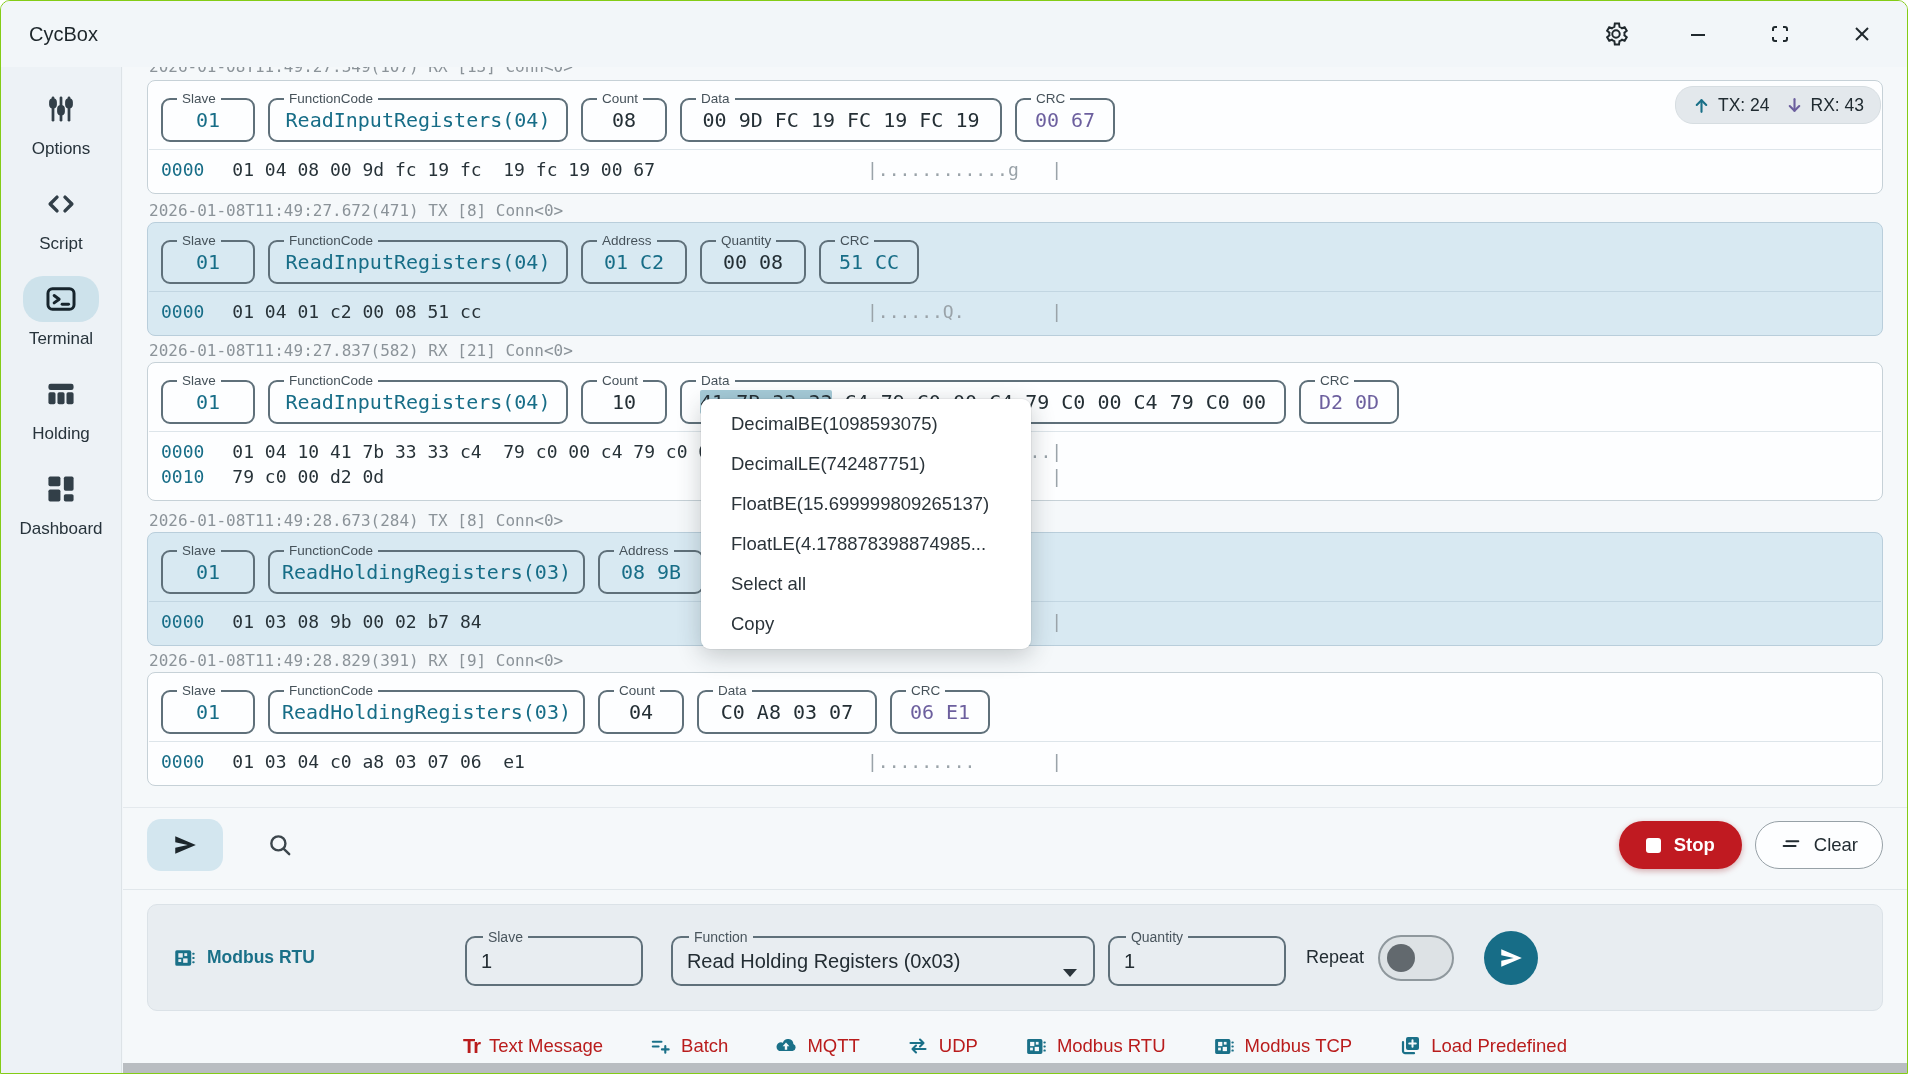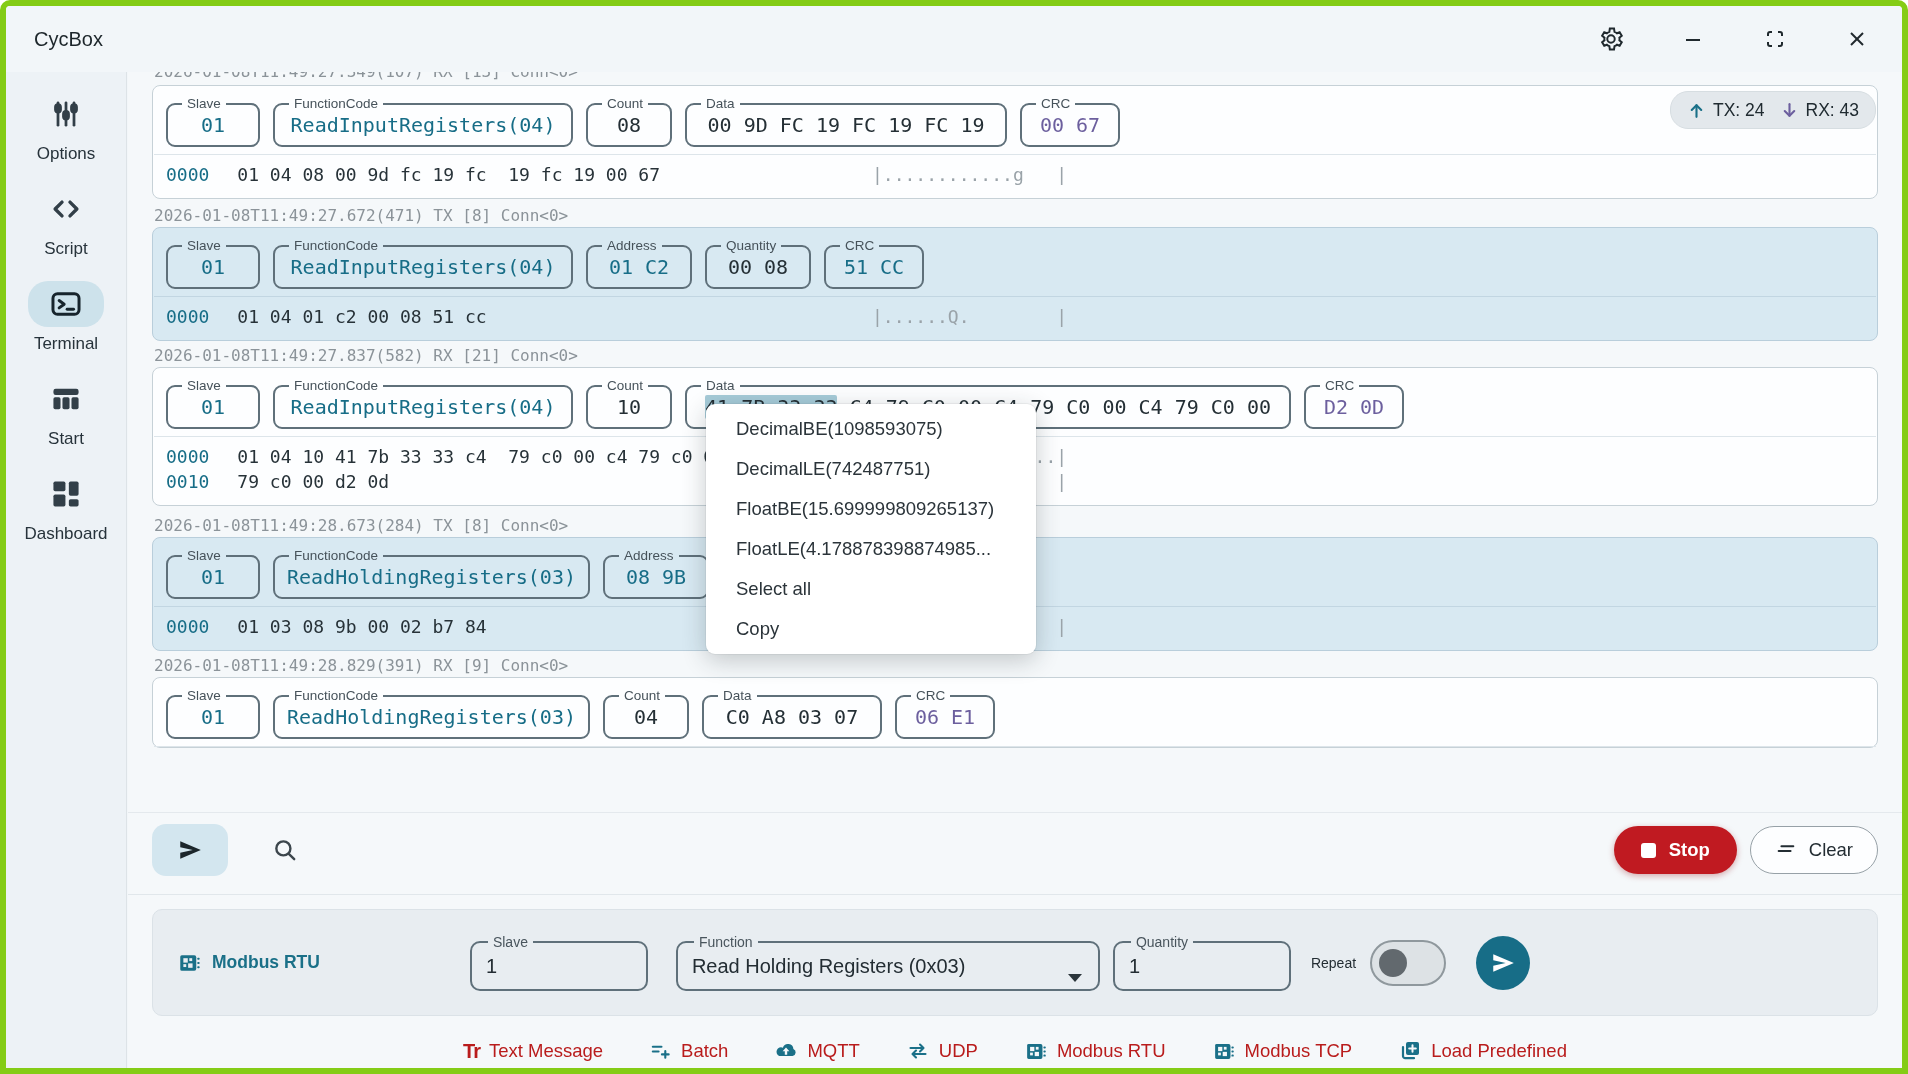--- a/index.html
+++ b/index.html
@@ -1,17 +1,17 @@
 <!DOCTYPE html>
 <html><head>
 <meta charset="utf-8">
 <style>
   * { box-sizing: border-box; margin: 0; padding: 0; }
   html,body { width: 1908px; height: 1074px; background:#fff; font-family:"Liberation Sans", sans-serif; }
-  .window { position:relative; width:1908px; height:1074px; background:#f2f6f9; border:6px solid #84cc16;
+  .window { position:relative; width:1908px; height:1074px; background:#f2f6f9; border:1px solid #84cc16;
             border-radius:10px 10px 0 0; overflow:hidden; }
 
   
   .titlebar { position:absolute; left:0; top:0; right:0; height:66px; background:#f2f6f9; z-index:50;
               display:flex; align-items:center; padding:0 30px 0 28px; }
   .title { font-size:20px; color:#1d262b; }
   .tb-icons { margin-left:auto; display:flex; align-items:center; gap:52px; }
   .tb-btn { width:30px; height:30px; display:flex; align-items:center; justify-content:center; cursor:pointer; }
 
   
@@ -88,21 +88,21 @@
   .w-sa    { width:238px; margin-left:15px; }
   .w-q     { width:178px; margin-left:13px; }
   .fn-inner { display:flex; align-items:flex-end; justify-content:space-between; }
   .caret { width:0; height:0; border-left:7px solid transparent; border-right:7px solid transparent;
            border-top:8px solid #2b353b; margin-right:2px; }
   .sa-inner { display:flex; align-items:center; gap:12px; }
   .sa-icon { position:relative; width:24px; height:26px; flex:none; }
   .sa-back { position:absolute; left:1px; top:6px; width:17px; height:18px; border:2px solid #3a4750; border-radius:3px; }
   .sa-front { position:absolute; left:5px; top:1px; width:17px; height:20px; border:2px solid #3a4750; border-radius:3px;
               background:#e8edf1; font-size:12px; font-weight:700; color:#3a4750; display:flex; align-items:center; justify-content:center; }
-  .repeat-label { margin-left:20px; font-size:14px; color:#232d33; }
+  .repeat-label { margin-left:20px; font-size:18px; color:#232d33; }
   .toggle { width:76px; height:46px; border:2px solid #8f989d; border-radius:23px; background:#dde2e5;
             position:relative; margin-left:14px; cursor:pointer; flex:none; }
   .knob { position:absolute; left:7px; top:7px; width:28px; height:28px; border-radius:50%; background:#62696e; }
   .send-round { width:54px; height:54px; border-radius:50%; background:#176d87; display:flex; align-items:center;
                 justify-content:center; margin-left:30px; cursor:pointer; flex:none; }
 
   
   .tabbar { position:absolute; left:0; right:0; top:958px; height:42px; display:flex; align-items:center;
             justify-content:center; gap:46px; }
   .tab { display:flex; align-items:center; gap:9px; color:#b91c1c; font-size:18.5px; font-weight:500; cursor:pointer; white-space:nowrap; }
@@ -190,21 +190,21 @@
       <div class="side-icon-box">
           <span>
         <svg width="32" height="32" viewBox="0 0 28 28" fill="#323f48">
           <rect x="3" y="5" width="22" height="5.5" rx="2"></rect>
           <rect x="3" y="12.5" width="6.2" height="10.5" rx="1.5"></rect>
               <rect x="10.9" y="12.5" width="6.2" height="10.5" rx="1.5"></rect>
               <rect x="18.8" y="12.5" width="6.2" height="10.5" rx="1.5"></rect>
         </svg>
           </span>
         </div>
-      <div class="side-label">Start</div>
+      <div class="side-label">Holding</div>
     </div>
     <div class="side-item">
       <div class="side-icon-box">
           <span>
         <svg width="32" height="32" viewBox="0 0 28 28" fill="#323f48">
           <rect x="3" y="3" width="10.5" height="8.5" rx="1.5"></rect>
               <rect x="16.5" y="3" width="8.5" height="12.5" rx="1.5"></rect>
           <rect x="3" y="14.5" width="10.5" height="10.5" rx="1.5"></rect>
               <rect x="16.5" y="18.5" width="8.5" height="6.5" rx="1.5"></rect>
         </svg>
@@ -366,20 +366,23 @@
           <fieldset class="fs-data5">
               <legend>Data</legend>
               <span class="fv d">C0 A8 03 07</span>
             </fieldset>
           <fieldset class="fs-crc">
               <legend>CRC</legend>
               <span class="fv p">06 E1</span>
             </fieldset>
         </div>
         <div class="sep"></div>
+        <div class="hexwrap">
+          <div class="hex-row"><span class="hex-off">0000</span><span class="hex-bytes">01 03 04 c0 a8 03 07 06  e1</span><span class="hex-ascii">|.........       |</span></div>
+        </div>
       </div>
 
     </div>
 
     <div class="ctx">
       <div class="ctx-item">DecimalBE(1098593075)</div>
       <div class="ctx-item">DecimalLE(742487751)</div>
       <div class="ctx-item">FloatBE(15.699999809265137)</div>
       <div class="ctx-item">FloatLE(4.178878398874985...</div>
       <div class="ctx-item">Select all</div>

